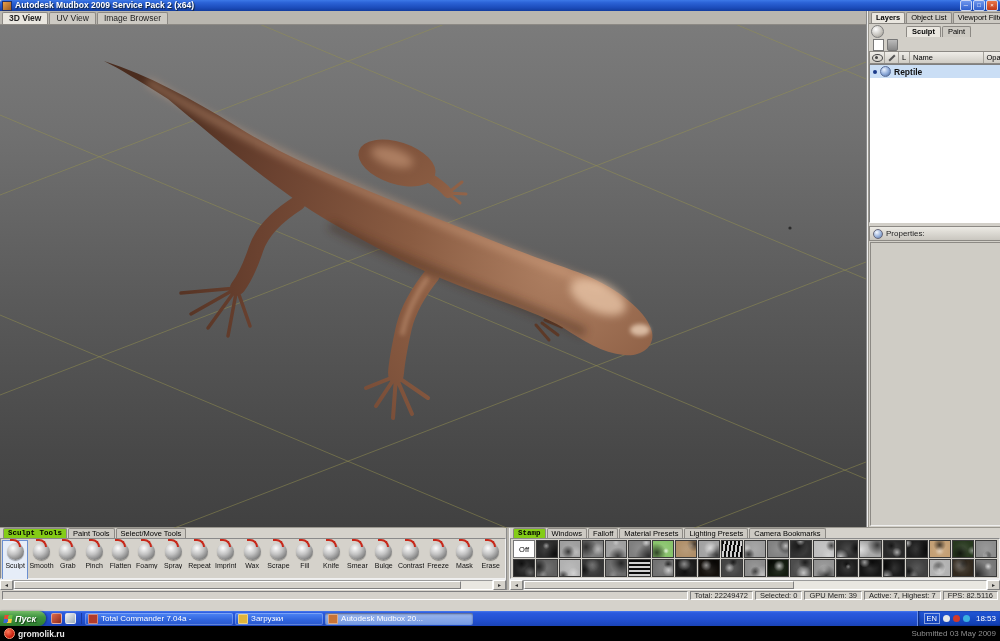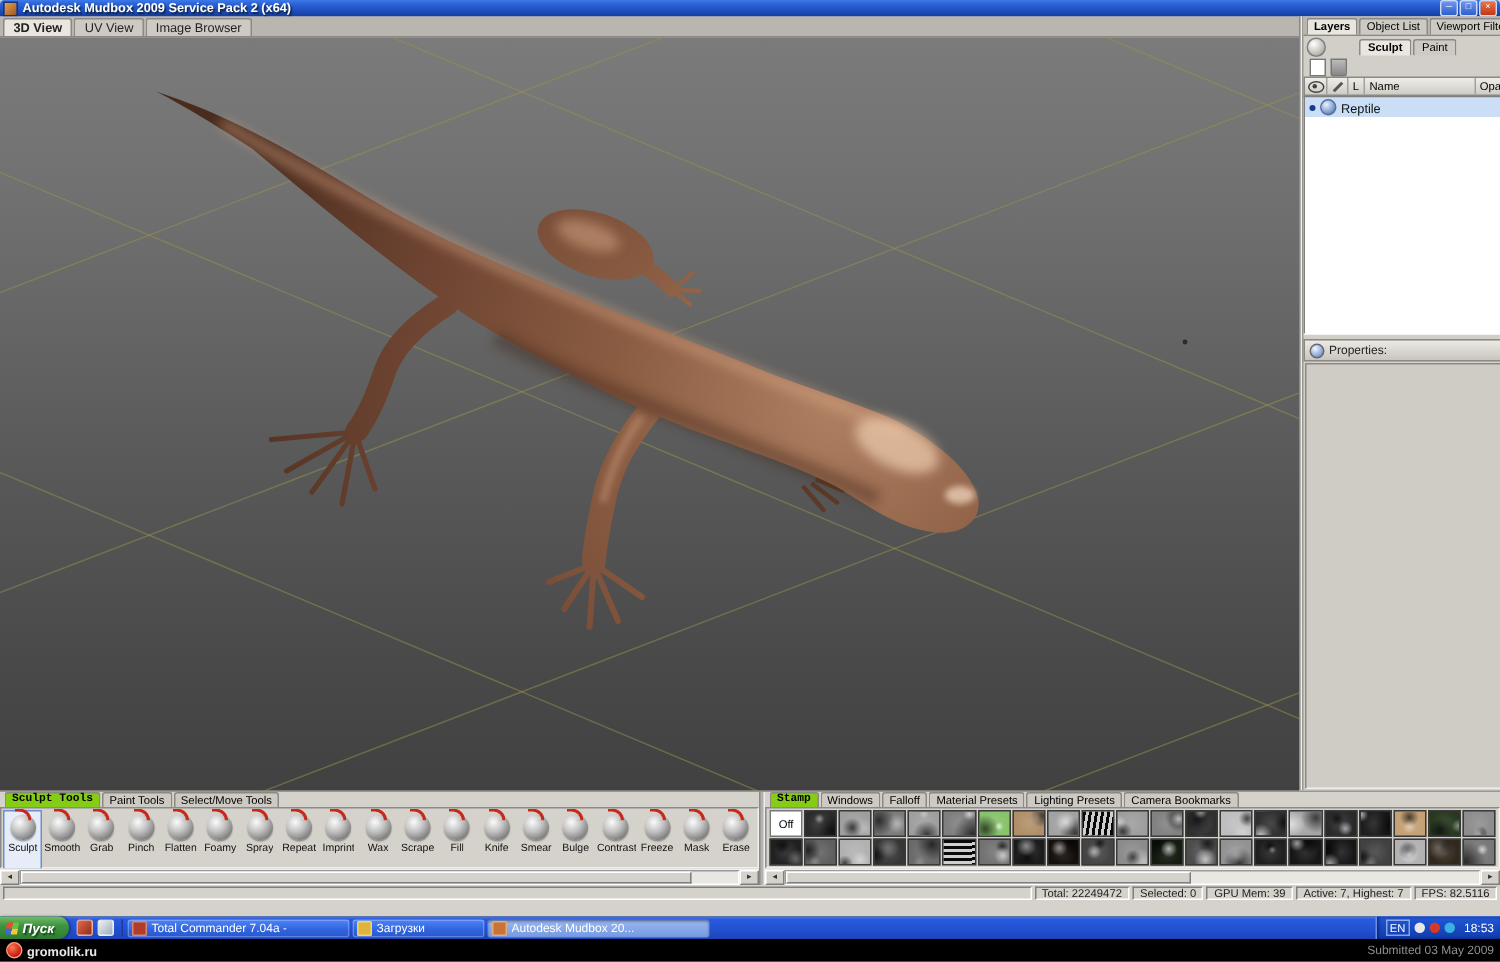--- a/index.html
+++ b/index.html
@@ -61,21 +61,21 @@
   .eye-ico{width:9px;height:6px;border:1px solid #444;border-radius:50%;position:relative;}
   .eye-ico::after{content:'';position:absolute;left:2.5px;top:1px;width:3px;height:3px;border-radius:50%;background:#444;}
   .brush-ico{width:8px;height:8px;position:relative;}
   .brush-ico::after{content:'';position:absolute;left:0;top:3px;width:8px;border-top:2px solid #555;transform:rotate(-45deg);}
   .layer-list{flex:0 0 157px;background:#fff;border:1px solid;border-color:#7f7f7f #fff #fff #7f7f7f;overflow:hidden;}
   .layer-row{height:13px;display:flex;align-items:center;font-size:8.5px;padding-left:2px;}
   .layer-row.selected{background:#cadef5;}
   .sel-dot{width:4px;height:4px;border-radius:50%;background:#1a3a8a;margin:0 3px 0 1px;}
   .layer-sphere{width:9px;height:9px;border-radius:50%;margin-right:3px;
     background:radial-gradient(circle at 35% 30%,#eaf2ff,#8aa8d8 55%,#47618f);border:1px solid #5a6f9a;}
-  .layer-name{font-weight:normal;color:#111;}
+  .layer-name{font-weight:bold;color:#111;}
   .props-bar{height:13px;margin-top:3px;display:flex;align-items:center;gap:3px;padding:0 3px;font-size:8px;color:#222;
     background:linear-gradient(180deg,#eceae4,#c9c6bf);border:1px solid #8c8984;}
   .props-sphere{width:8px;height:8px;border-radius:50%;
     background:radial-gradient(circle at 35% 30%,#f4f8ff,#9ab2da 55%,#5b77a8);border:1px solid #667;}
   .props-body{flex:1;background:#cfccc5;border:1px solid;border-color:#8c8984 #eee #eee #8c8984;margin:1px;}
 
   
   .trays{height:62px;display:flex;background:#d5d2cb;border-top:1px solid #9a978f;}
   .tray{display:flex;flex-direction:column;}
   .left-tray{width:506px;}

